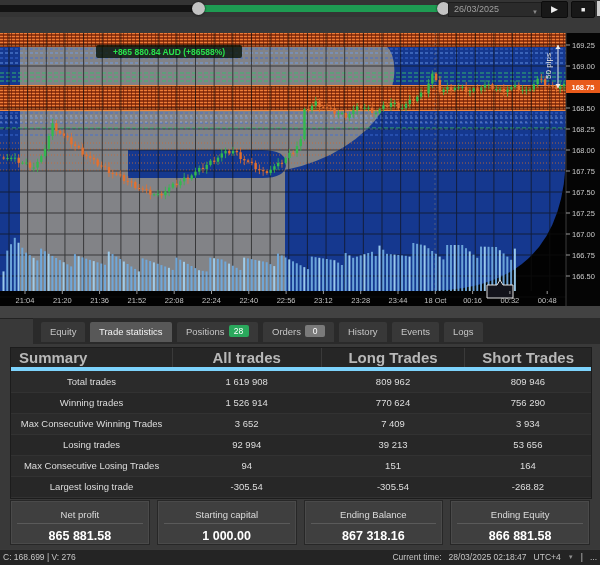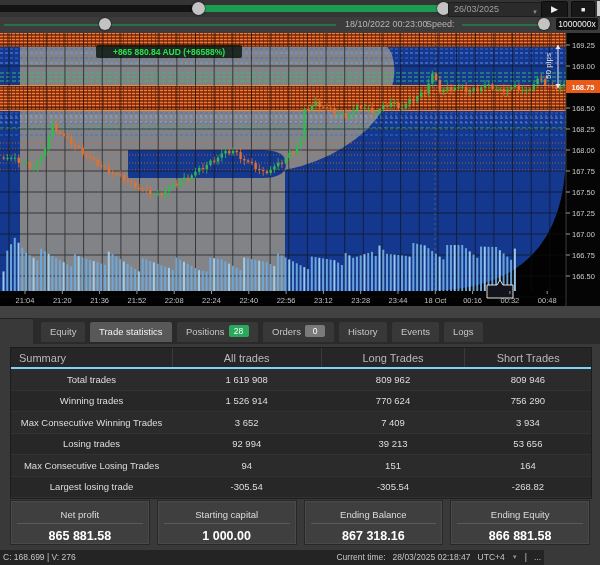--- a/index.html
+++ b/index.html
@@ -27,34 +27,34 @@
   .strip{position:absolute;left:0;top:306px;width:600px;height:12px;background:#424242;border-bottom:1px solid #222;}
   .tabbar{position:absolute;left:0;top:318px;width:600px;height:26px;background:#2a2a2a;margin-left:33px;}
   .tab{position:absolute;top:4px;height:20px;line-height:20px;background:#383838;color:#c6c6c6;
     font-size:9.5px;text-align:center;border-radius:2px 2px 0 0;padding:0 9px;white-space:nowrap;}
   .tab.active{background:#585858;color:#f2f2f2;}
   .badge{display:inline-block;min-width:14px;padding:0 3px;height:12px;line-height:12px;border-radius:2px;
     font-size:8.5px;color:#fff;margin-left:4px;vertical-align:1px;}
   
   .tablewrap{position:absolute;left:10px;top:347px;width:580px;height:150px;background:#262626;border:1px solid #1c1c1c;}
   table.stats{width:100%;height:100%;border-collapse:collapse;table-layout:fixed;}
-  table.stats th{font-weight:normal;color:#b8b8b8;font-size:11px;border-bottom:2px solid #7dd3fc;
+  table.stats th{font-weight:bold;color:#b8b8b8;font-size:15px;border-bottom:4px solid #7dd3fc;
     border-left:1px solid #3a3a3a;height:17px;}
   table.stats th:first-child{text-align:left;padding-left:8px;border-left:none;}
   table.stats td{color:#dedede;font-size:9.5px;text-align:center;border-bottom:1px solid #323232;}
   table.stats tr:nth-child(odd) td{background:#2b2b2b;}
   table.stats tr:nth-child(even) td{background:#272727;}
   
   .cards{position:absolute;left:10px;top:500px;width:580px;height:45px;display:flex;gap:7px;}
   .card{flex:1;background:#3f3f3f;border:1px solid #272727;box-shadow:inset 0 0 0 1px #4a4a4a;}
   .card .clabel{display:block;text-align:center;color:#dcdcdc;font-size:9.5px;padding-top:8px;padding-bottom:3px;
     border-bottom:1px solid #5a5a5a;margin:0 6px;}
   .card .cvalue{display:block;text-align:center;color:#ffffff;font-size:12.5px;font-weight:bold;padding-top:5px;}
   
-  .status{position:absolute;left:0;top:549px;width:544px;height:16px;background:#242424;border-top:1px solid #3a3a3a;
+  .status{position:absolute;left:0;top:549px;width:600px;height:16px;background:#242424;border-top:1px solid #3a3a3a;
     color:#c6c6c6;font-size:8.5px;line-height:15px;}
   .status .left{position:absolute;left:3px;}
   .status .right{position:absolute;right:3px;display:flex;gap:7px;align-items:center;}
   .caret{font-size:6px;color:#8f8f8f;}
 </style>
 </head>
 <body>
 
 <div id="app">
 
@@ -65,29 +65,20 @@
     <div class="knob" style="left:437px;top:2px;"></div>
     <div class="date-combo">
       <span>26/03/2025</span>
       <span class="date-caret">▼</span>
     </div>
     <div class="btn" style="left:541px;width:25px;font-size:9px;line-height:15px;"><span>▶</span></div>
     <div class="btn" style="left:571px;width:22px;font-size:7px;line-height:15px;"><span>■</span></div>
     <div style="position:absolute;left:597px;top:1px;width:3px;height:15px;background:#cfcfcf;"></div>
   </div>
 
-  <div class="tb2">
-    <div class="hline" style="left:4px;top:7px;width:332px;"></div>
-    <div class="knob" style="left:99px;top:1px;width:12px;height:12px;"></div>
-    <div class="lbl" style="left:345px;">18/10/2022 00:23:00</div>
-    <div class="lbl" style="left:426px;">Speed:</div>
-    <div class="hline" style="left:462px;top:7px;width:82px;"></div>
-    <div class="knob" style="left:538px;top:1px;width:12px;height:12px;"></div>
-    <div class="speed-box">1000000x</div>
-  </div>
 
   <div id="chartwrap"><svg width="600" height="273" viewBox="0 0 600 273">
         <defs>
           <pattern id="hatch" width="4" height="3" patternUnits="userSpaceOnUse">
             <rect x="0" y="0" width="4" height="3" fill="#9a3a12"></rect>
             <rect x="0" y="0" width="4" height="1" fill="#ef7d38"></rect>
             <rect x="3" y="0" width="1" height="3" fill="#6b1f08" opacity="0.7"></rect>
           </pattern>
         </defs>
         <rect x="0" y="0" width="600" height="273" fill="#020202"></rect>

